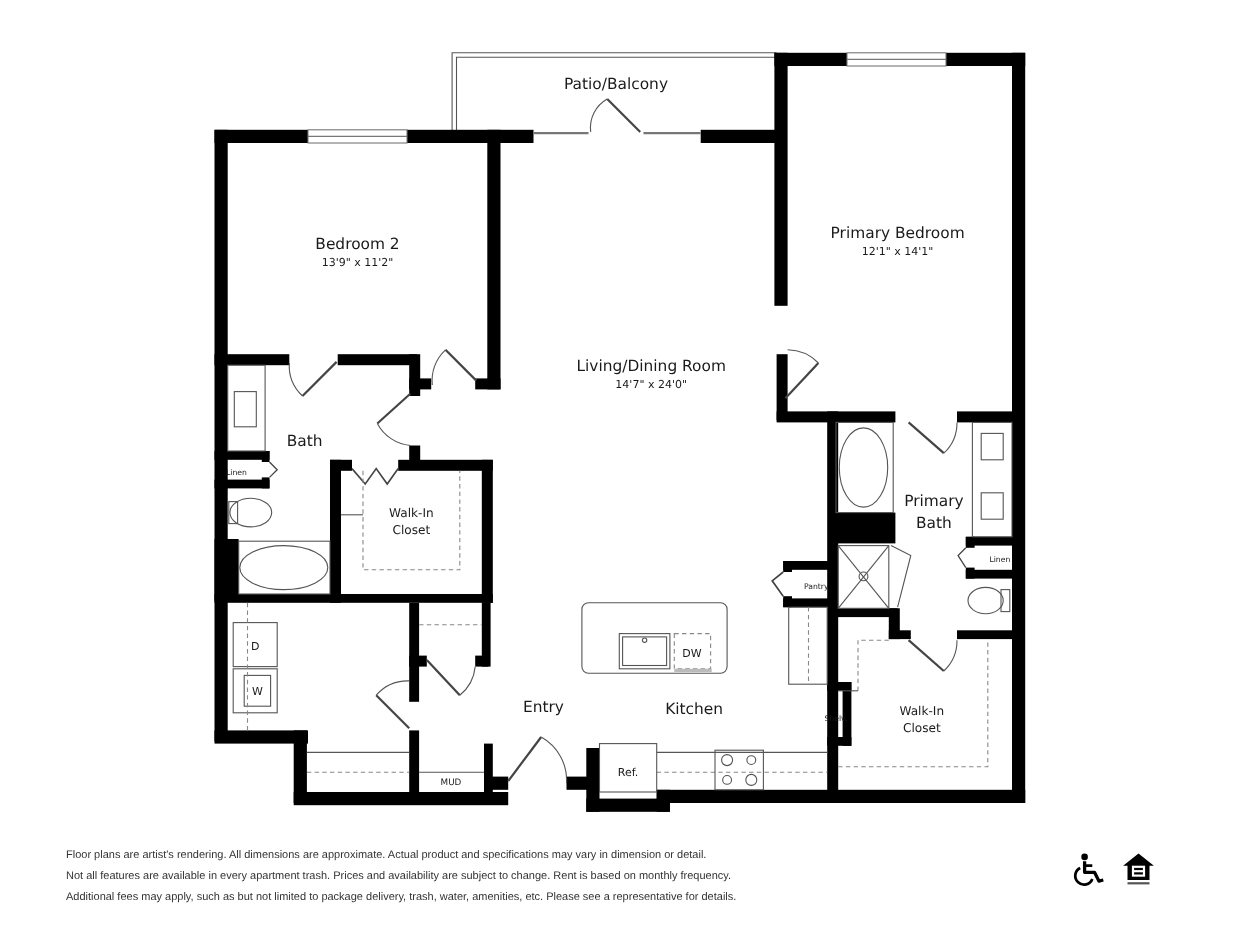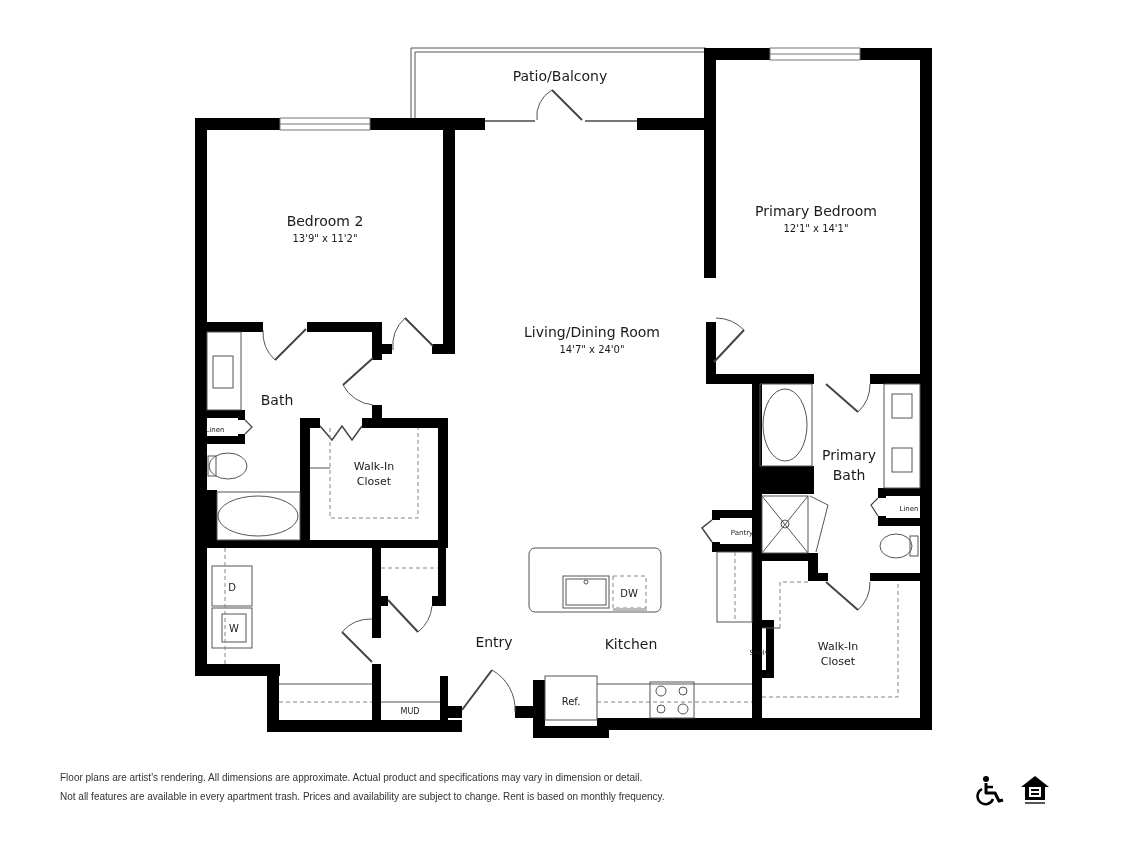--- a/index.html
+++ b/index.html
@@ -253,20 +253,21 @@
     <text class="small-label" style="font-size:10px" x="571" y="705">Ref.</text>
     <text class="small-label" style="font-size:10px" x="232" y="591">D</text>
     <text class="small-label" style="font-size:10px" x="234" y="632">W</text>
     <text class="small-label" x="410" y="714">MUD</text>
   </g>
 </svg>
 
 <div id="disclaimer">
   <div>Floor plans are artist's rendering. All dimensions are approximate. Actual product and specifications may vary in dimension or detail.</div>
   <div>Not all features are available in every apartment trash. Prices and availability are subject to change. Rent is based on monthly frequency.</div>
+  <div>Additional fees may apply, such as but not limited to package delivery, trash, water, amenities, etc. Please see a representative for details.</div>
 </div>
 
 <div id="icons">
   <svg class="icon" viewBox="0 0 32 32">
     <circle cx="11" cy="5" r="3" fill="#000"></circle>
     <path d="M11,9 L11,19 L20,19 L24,27 L28,26" fill="none" stroke="#000" stroke-width="3" stroke-linejoin="round"></path>
     <path d="M11,13 L18,13" stroke="#000" stroke-width="2.5"></path>
     <path d="M7,15 A8,8 0 1 0 18,25" fill="none" stroke="#000" stroke-width="2.5"></path>
   </svg>
   <svg class="icon" viewBox="0 0 32 32">

